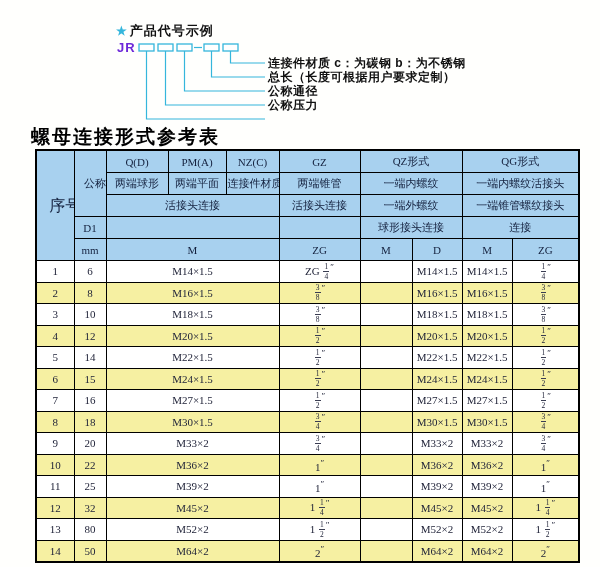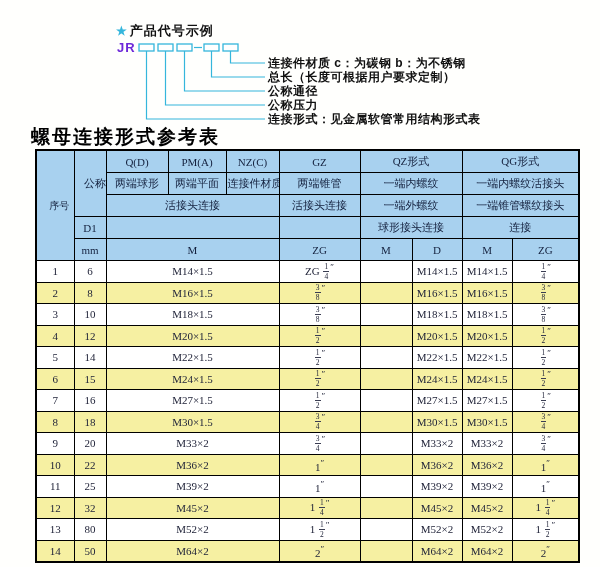--- a/index.html
+++ b/index.html
@@ -51,21 +51,21 @@
   }
   table.ref{border:2px solid #000;}
   thead th{
     background:var(--header-bg,#a8d1ef);
     color:var(--header-text,#14213e);
     font-weight:normal;height:21px;font-size:11px;
   }
   tbody td{height:20.5px;background:#fff;font-size:11px;color:var(--data-text,#22253a);}
   tbody tr.alt td{background:var(--row-alt-bg,#f6f0a2);}
   .v{display:block;margin:0 auto;width:12px;word-break:break-all;}
-  .v-seq{line-height:42px;font-size:10px;}
+  .v-seq{line-height:42px;font-size:16px;}
   .v-dn{line-height:15px;font-size:11px;}
 
   
   .fr{display:inline-block;vertical-align:middle;font-size:7.5px;line-height:1.2;text-align:center;margin:0 1px;}
   .fn{display:block;border-bottom:1px solid #3a3d52;padding:0 1px;}
   .fd{display:block;padding:0 1px;}
   .pr{font-size:9px;vertical-align:0.5em;letter-spacing:0;}
 </style>
 </head>
 <body>
@@ -89,21 +89,20 @@
         <polyline points="165.5,51 165.5,105 265,105"></polyline>
         <polyline points="146.5,51 146.5,119 265,119"></polyline>
       </g>
     </svg>
     <div class="diag-title"><span class="star">★</span><span>产品代号示例</span></div>
     <div class="jr">JR</div>
     <div class="dlabel" style="top:70px">总长（长度可根据用户要求定制）</div>
     <div class="dlabel" style="top:56px">连接件材质  c：为碳钢  b：为不锈钢</div>
     <div class="dlabel" style="top:84px">公称通径</div>
     <div class="dlabel" style="top:98px">公称压力</div>
-    <div class="dlabel" style="top:112px">连接形式：见金属软管常用结构形式表</div>
   </div>
 
   <h2 class="table-title">螺母连接形式参考表</h2>
 
   <table class="ref">
     <colgroup>
       <col style="width:38px">
         <col style="width:32px">
       <col style="width:62px">
         <col style="width:58px">

